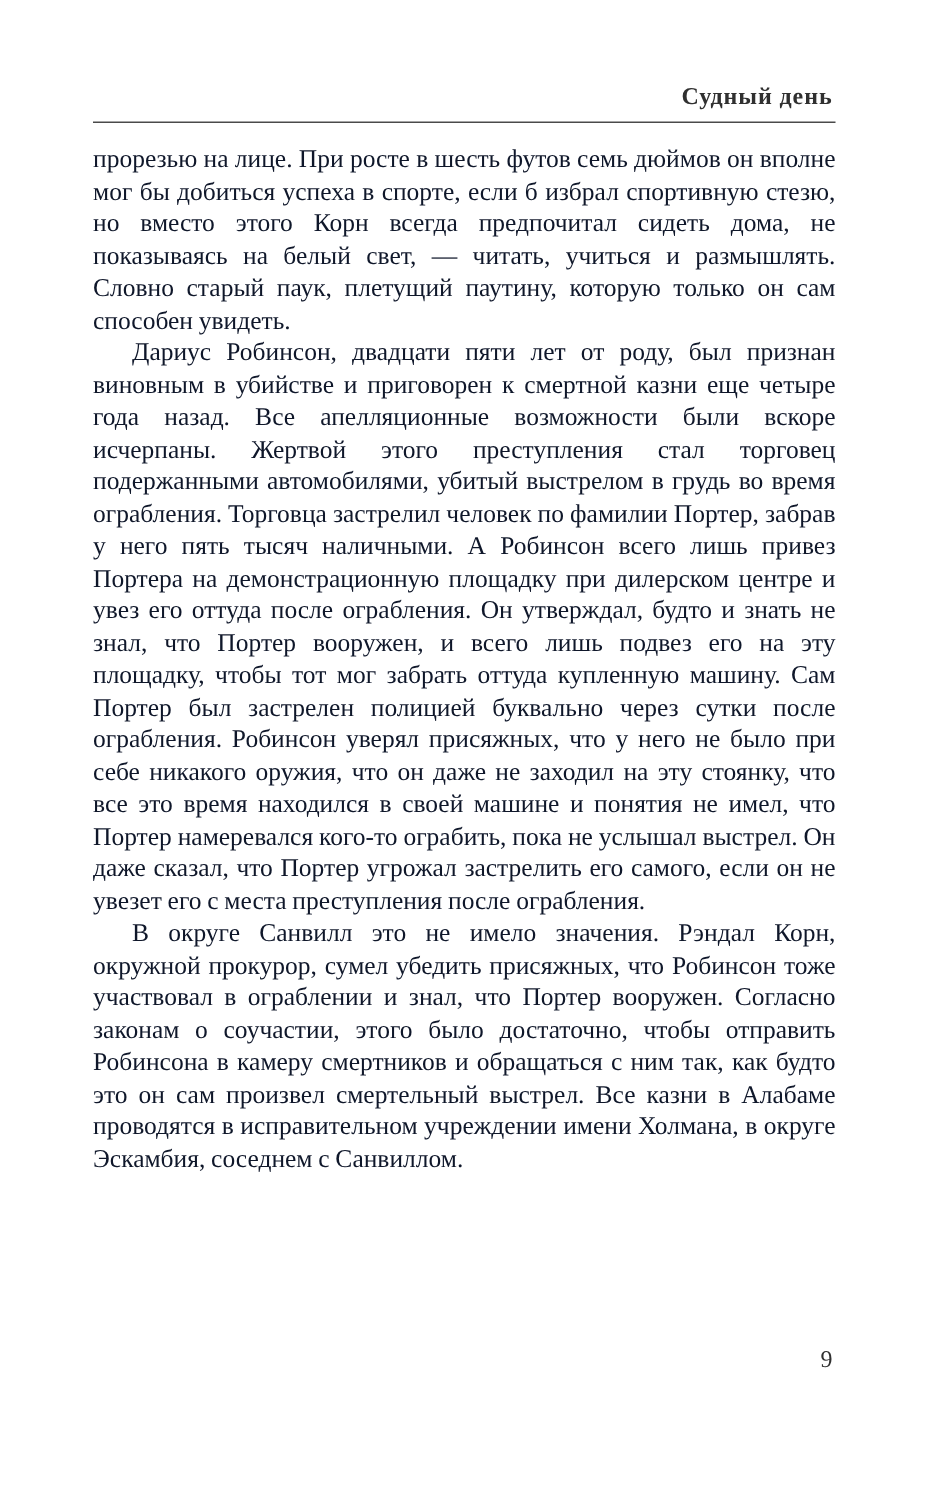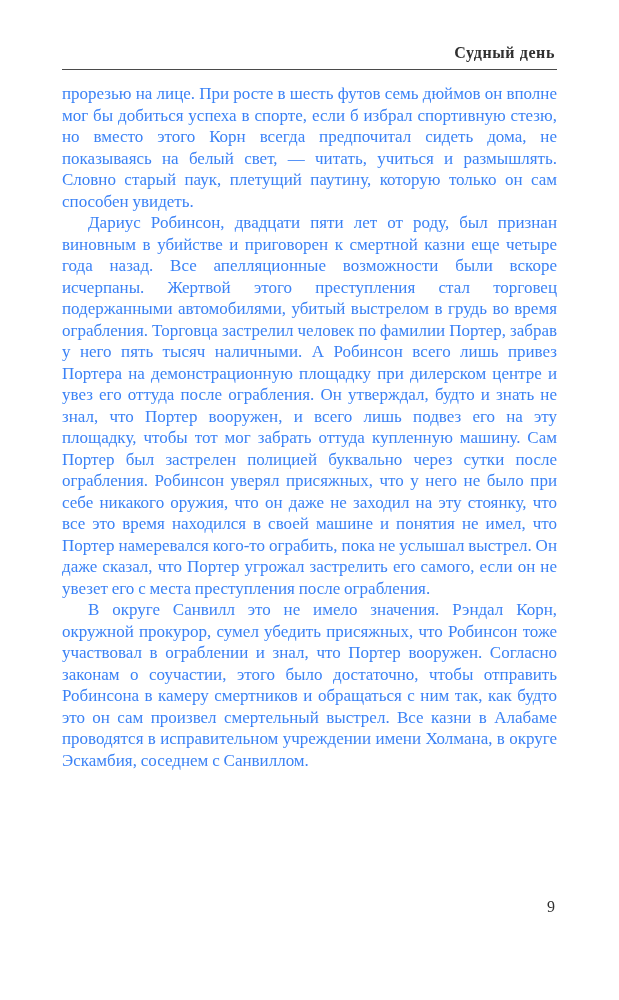--- a/index.html
+++ b/index.html
@@ -12,21 +12,21 @@
       height: 1000px;
       overflow: hidden;
       font-family: "Liberation Serif", "DejaVu Serif", serif;
       color: #2a2a2a;
     }
     .book-page {
       position: relative;
       box-sizing: border-box;
       width: 619px;
       height: 924px;
-      padding: 44px 62px 0 62px;
+      padding: 56px 62px 0 62px;
       background: #ffffff;
     }
     .running-head {
       text-align: right;
       font-weight: bold;
       font-size: 16px;
       letter-spacing: 0.6px;
       color: #303030;
       padding-right: 2px;
     }
@@ -38,21 +38,21 @@
     }
     .page-body p {
       margin: 0;
       font-size: 17px;
       line-height: 21.5px;
       text-align: justify;
       text-indent: 26px;
       hyphens: auto;
       -webkit-hyphens: auto;
       word-spacing: -0.4px;
-      color: #3b82f6;
+      color: #0f172a;
     }
     .page-body p.no-indent {
       text-indent: 0;
     }
     .page-number {
       position: absolute;
       top: 898px;
       right: 64px;
       font-size: 16px;
       color: #303030;

